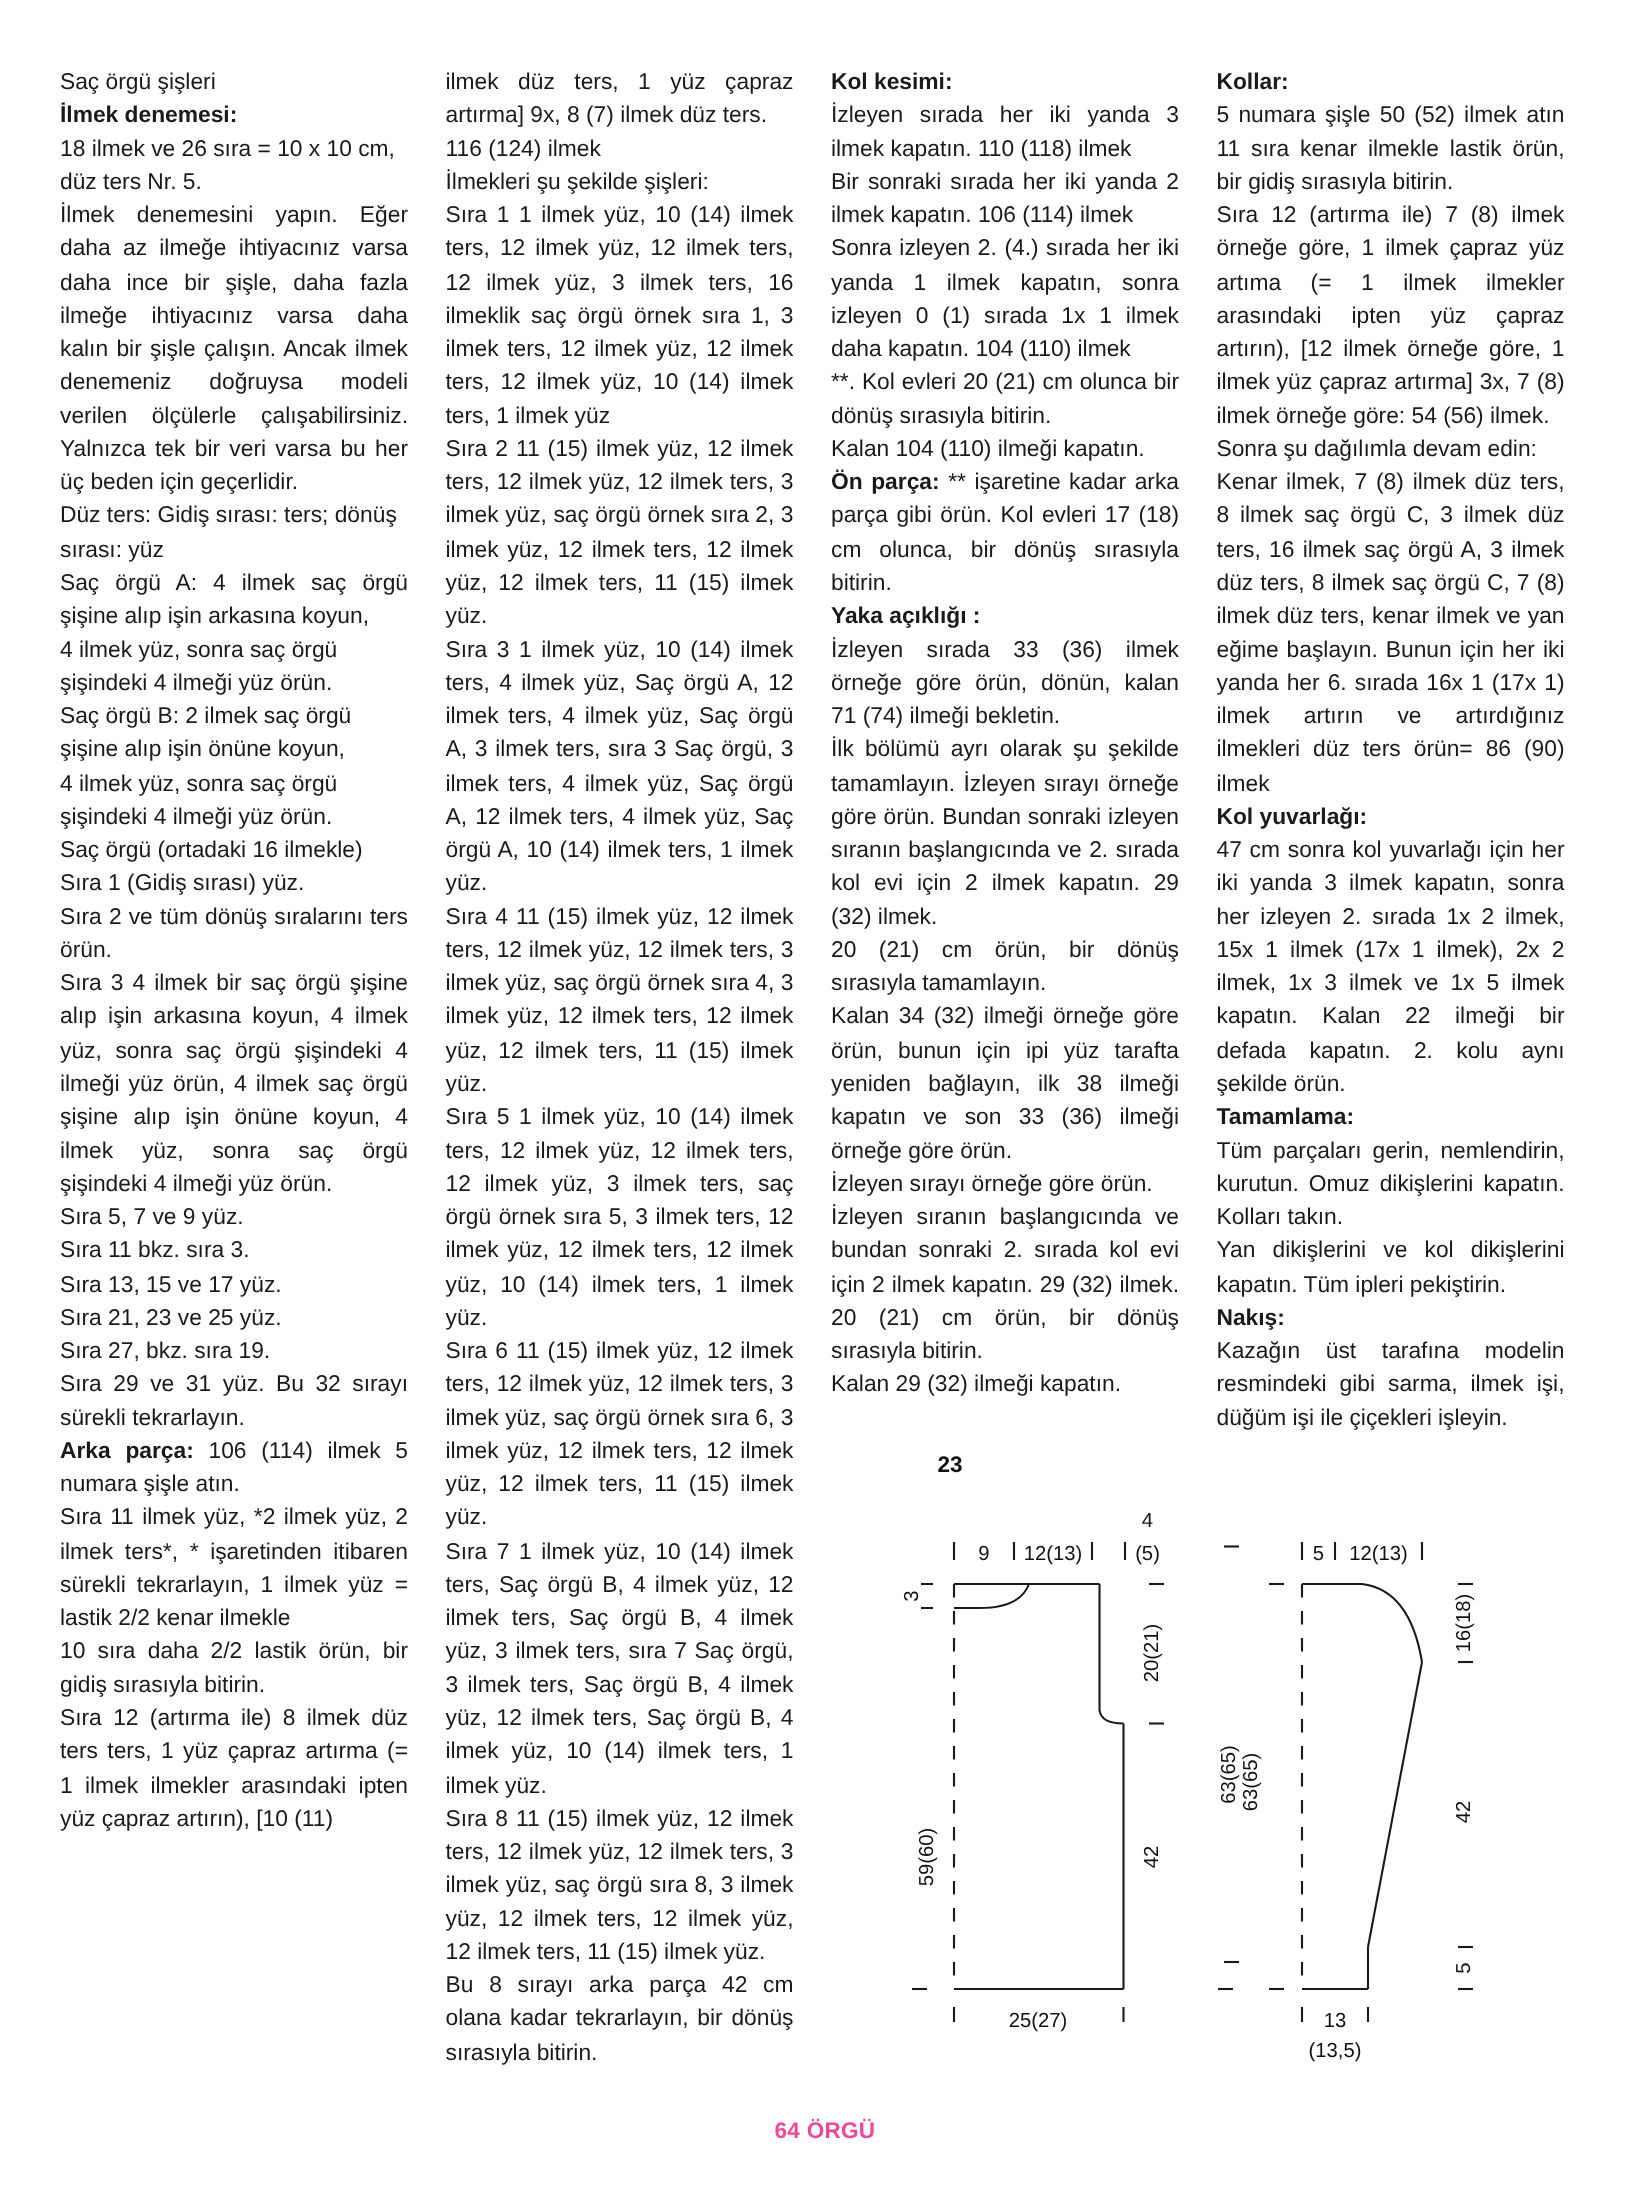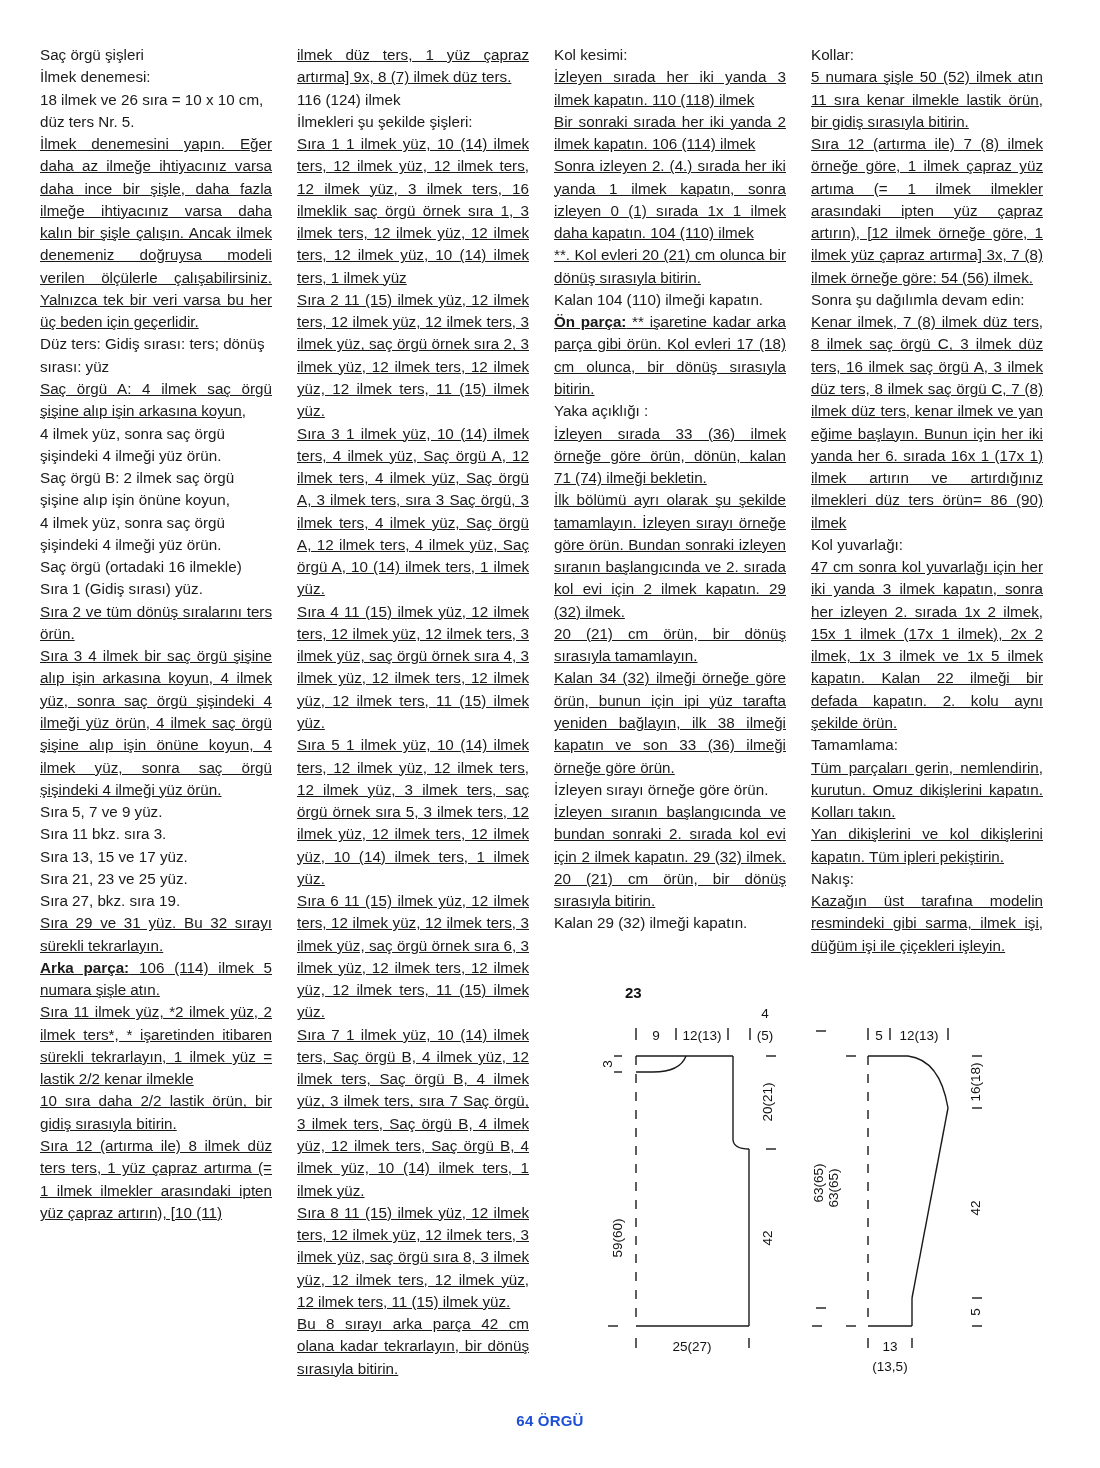--- a/index.html
+++ b/index.html
@@ -36,39 +36,39 @@
     text-justify: inter-word;
     -webkit-hyphens: none;
     hyphens: none;
   }
   .col:last-child { margin-right: 0; }
 
   .col p {
     margin: 0;
     padding: 0;
   }
-  .para-j { text-align: justify; text-decoration: underline; }
+  .para-j { text-align: justify; }
   .para-l { text-align: left; }
   .hd {
-    font-weight: normal;
+    font-weight: bold;
   }
   .inline-hd { font-weight: bold; }
 
   
   .schematics {
     position: absolute;
     left: 600px;
     top: 968px;
     width: 470px;
     height: 420px;
   }
   .fignum {
     position: absolute;
     left: 25px;
-    top: 16px;
+    top: 0px;
     font-size: 15px;
     font-weight: bold;
     color: #111;
   }
   .schem-svg {
     position: absolute;
     left: 0;
     top: 0;
   }
   .slabel {
@@ -85,21 +85,21 @@
   
   .footer {
     position: absolute;
     left: 0;
     right: 0;
     top: 1412px;
     text-align: center;
     font-size: 15px;
     font-weight: bold;
     letter-spacing: 0.2px;
-    color: #1d4ed8;
+    color: #ec4899;
   }
 </style>
 </head>
 <body>
 
 <div class="page">
 
   <div class="columns">
     <div class="col" id="col-1">
         <p class="para-l">Saç örgü şişleri</p>

